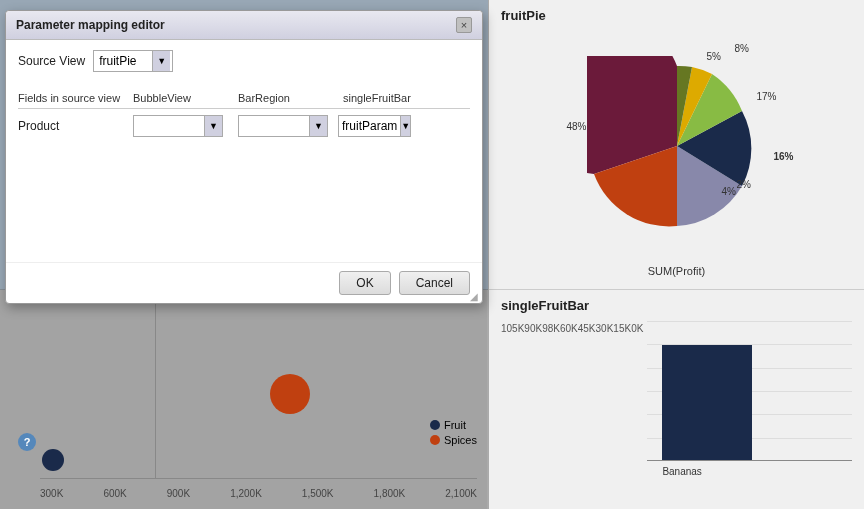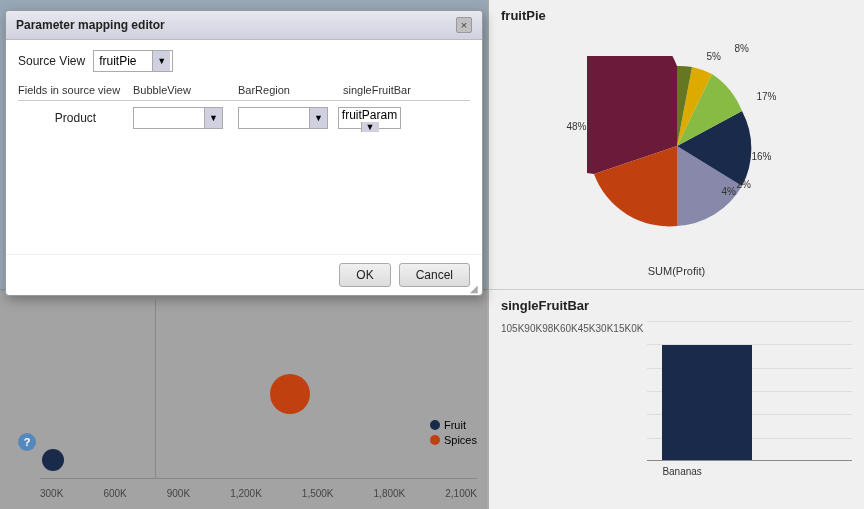--- a/index.html
+++ b/index.html
@@ -233,21 +233,21 @@
     }
 
     .modal-body {
       padding: 10px 12px;
     }
 
     .source-view-row {
       display: flex;
       align-items: center;
       gap: 8px;
-      margin-bottom: 12px;
+      margin-bottom: 20px;
     }
 
     .source-label {
       font-size: 12px;
       color: #222;
       white-space: nowrap;
     }
 
     .dropdown {
       display: flex;
@@ -292,21 +292,20 @@
 
     .fields-col-1 { width: 115px; }
     .fields-col-2 { width: 105px; }
     .fields-col-3 { width: 105px; }
     .fields-col-4 { width: 110px; }
 
     .fields-row {
       display: flex;
       align-items: center;
       margin-top: 6px;
-      text-align: center;
     }
 
     .field-value {
       font-size: 12px;
       color: #222;
       width: 115px;
     }
 
     .field-dropdown {
       display: flex;
@@ -396,21 +395,21 @@
         <path d="M90,90 L155,55 A80,80 0 0,0 125,18 Z" fill="#88bb44"></path>
 
         <path d="M90,90 L125,18 A80,80 0 0,0 105,11 Z" fill="#ddaa00"></path>
 
         <path d="M90,90 L105,11 A80,80 0 0,0 90,10 Z" fill="#667722"></path>
       </svg>
 
       <div style="position:absolute; top:20px; left:50%; margin-left:30px; font-size:10px; color:#333;">5%</div>
       <div style="position:absolute; top:12px; left:50%; margin-left:58px; font-size:10px; color:#333;">8%</div>
       <div style="position:absolute; top:60px; left:50%; margin-left:80px; font-size:10px; color:#333;">17%</div>
-      <div style="position:absolute; top:120px; left:50%; margin-left:75px; font-size:10px; color:#333;">16%</div>
+      <div style="position:absolute; top:120px; left:50%; margin-left:97px; font-size:10px; color:#333;font-weight:bold;">16%</div>
       <div style="position:absolute; top:148px; left:50%; margin-left:60px; font-size:10px; color:#333;">2%</div>
       <div style="position:absolute; top:155px; left:50%; margin-left:45px; font-size:10px; color:#333;">4%</div>
       <div style="position:absolute; top:90px; left:50%; margin-left:-110px; font-size:10px; color:#333;">48%</div>
     </div>
 
     <div class="pie-label">SUM(Profit)</div>
   </div>
 
   <div class="bar-section">
     <div class="section-title">singleFruitBar</div>
@@ -532,21 +531,21 @@
       <div class="field-dropdown" style="width:90px; margin-right:15px;">
         <span class="dropdown-text"></span>
         <div class="dropdown-arrow">▼</div>
       </div>
 
       <div class="field-dropdown" style="width:90px; margin-right:10px;">
         <span class="dropdown-text"></span>
         <div class="dropdown-arrow">▼</div>
       </div>
 
-      <div class="field-dropdown" style="width:63px;flex-direction:column;">
+      <div class="field-dropdown" style="width:73px;">
         <span class="dropdown-text">fruitParam</span>
         <div class="dropdown-arrow">▼</div>
       </div>
     </div>
 
     <div class="modal-content-area"></div>
 
   </div>
 
   <div class="modal-footer">

